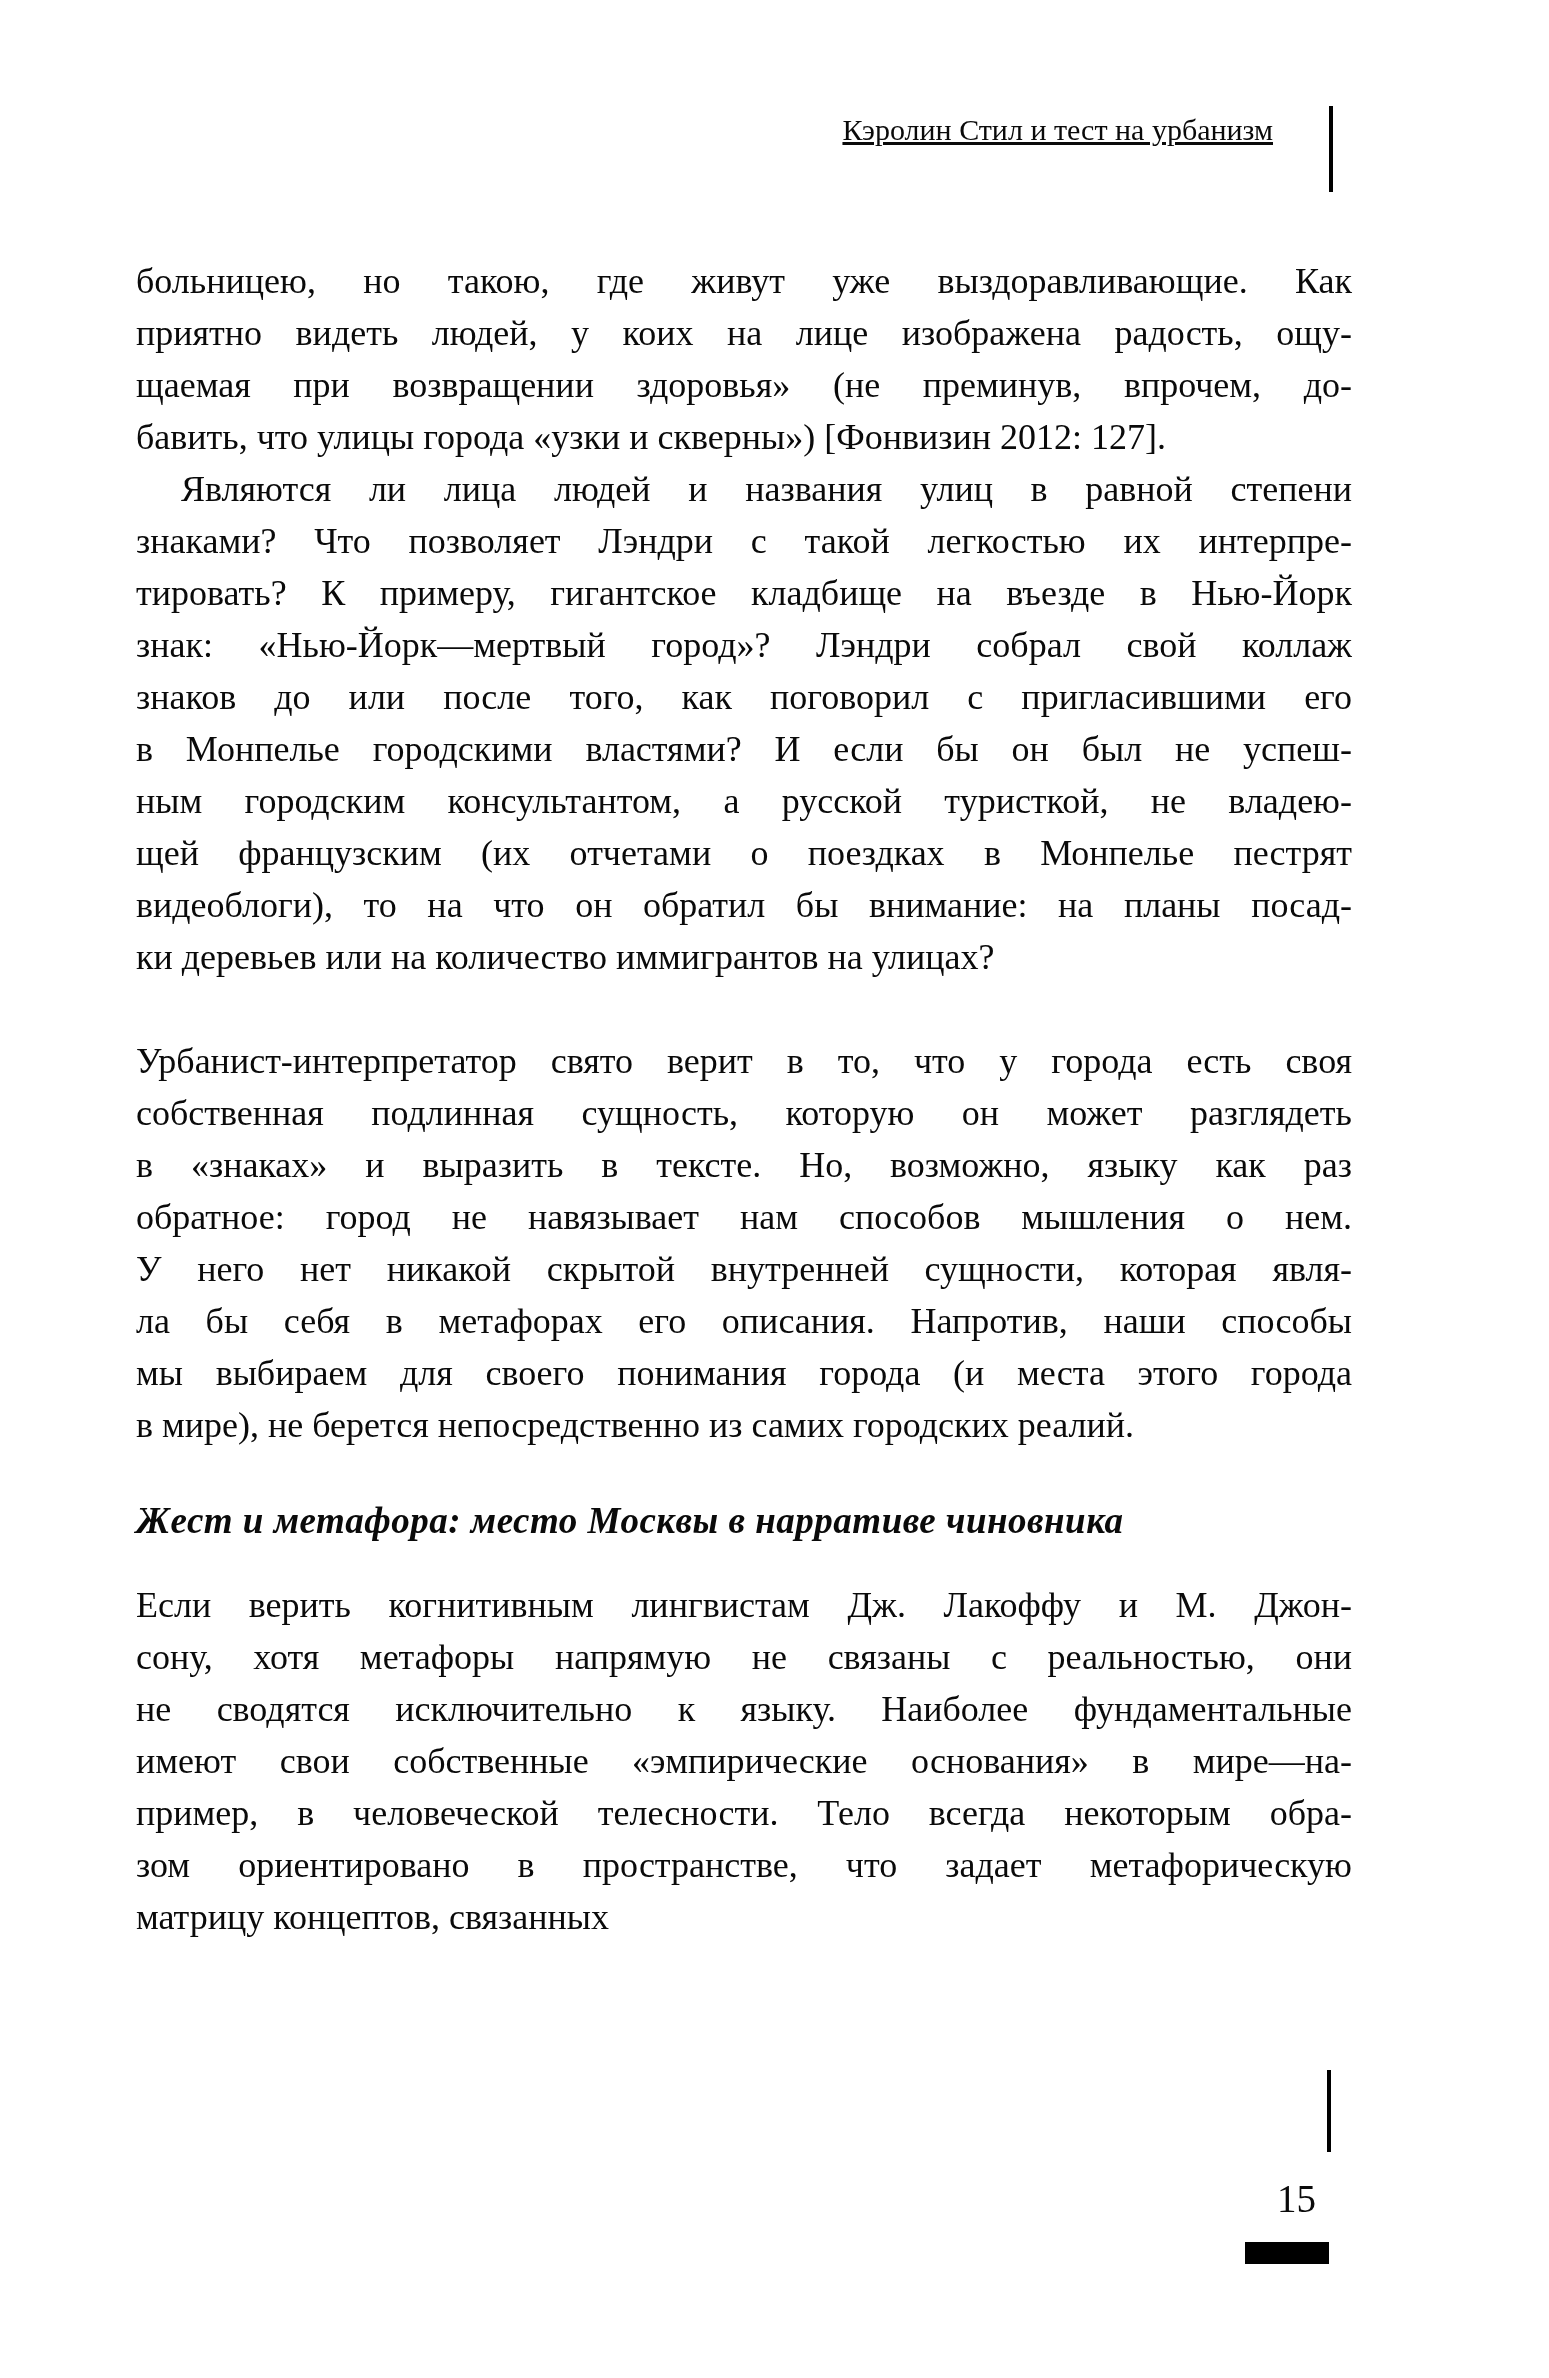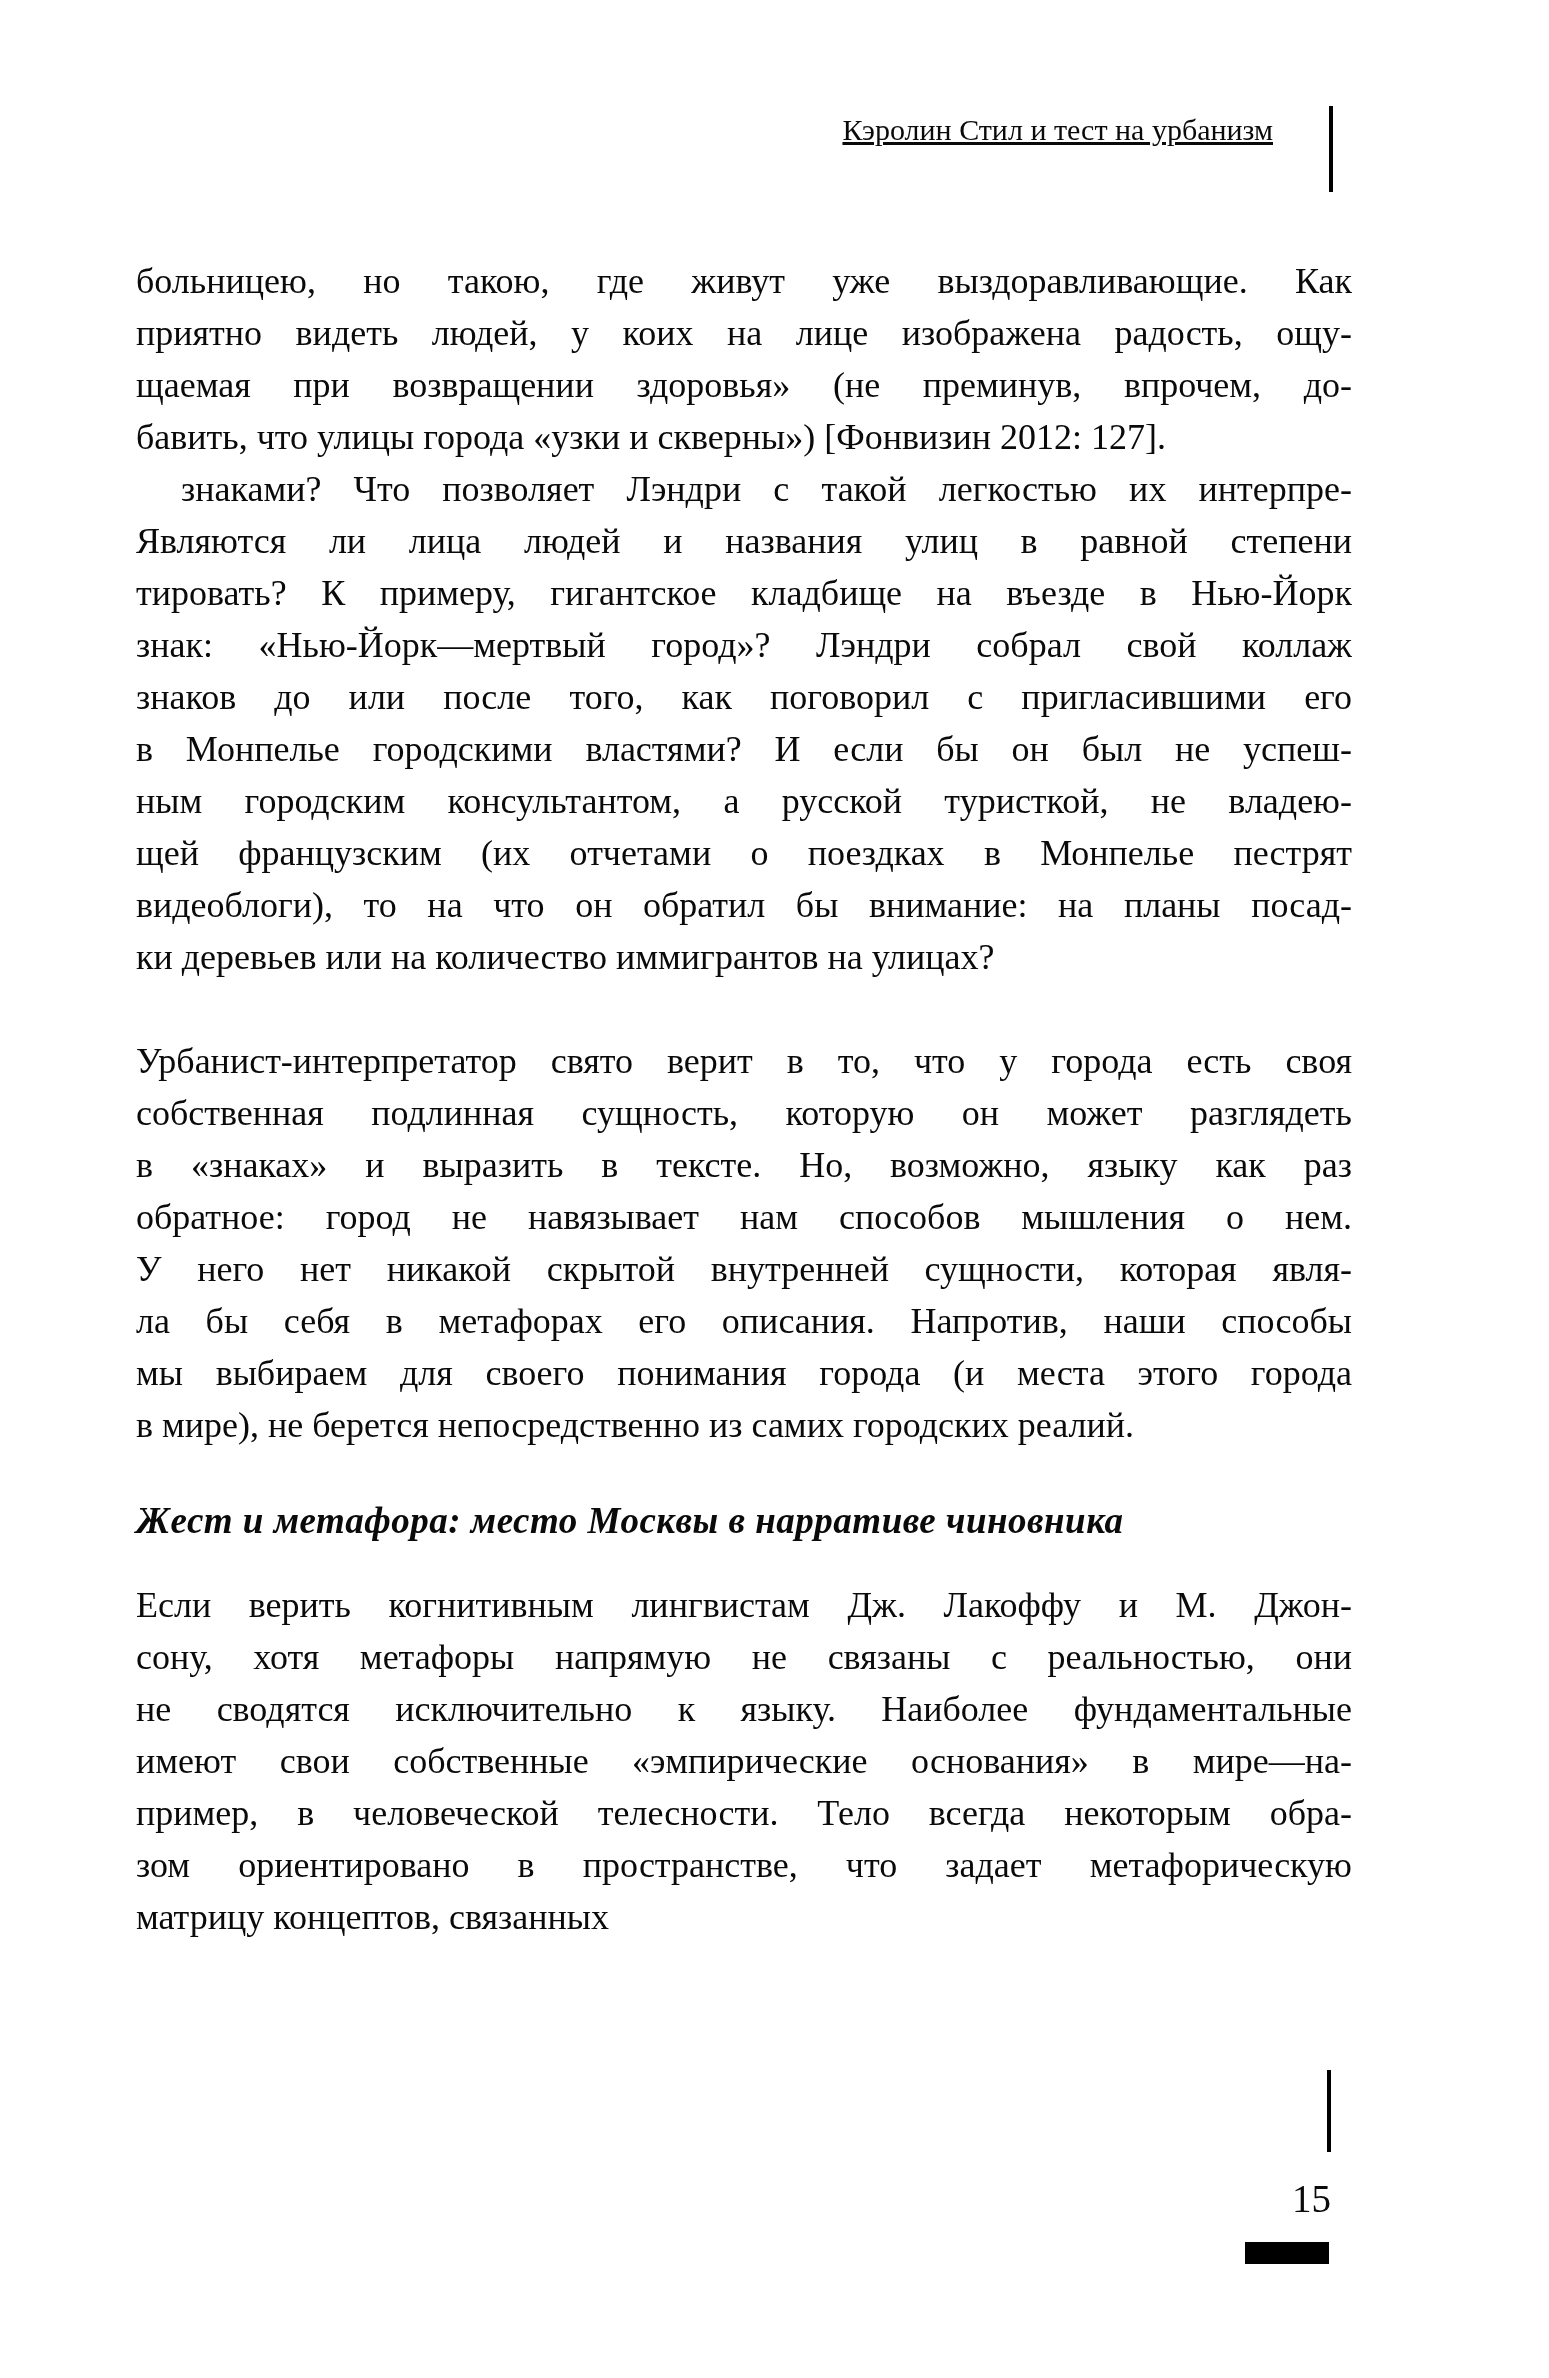--- a/index.html
+++ b/index.html
@@ -61,21 +61,21 @@
     line-height: 52px;
     font-style: italic;
     font-weight: bold;
     letter-spacing: 0.5px;
     text-align: left;
   }
   
   .folio {
     position: absolute;
     top: 2179px;
-    right: 219px;
+    right: 234px;
     font-size: 39px;
     line-height: 1;
   }
   .footer-block {
     position: absolute;
     left: 1245px;
     top: 2242px;
     width: 84px;
     height: 21.5px;
     background: #000000;
@@ -92,22 +92,22 @@
 
   <main class="text-column">
     <div class="para">
         <div class="line">больницею, но такою, где живут уже выздоравливающие. Как</div>
         <div class="line">приятно видеть людей, у коих на лице изображена радость, ощу-</div>
         <div class="line">щаемая при возвращении здоровья» (не преминув, впрочем, до-</div>
         <div class="line last">бавить, что улицы города «узки и скверны») [Фонвизин 2012: 127].</div>
       </div>
 
     <div class="para indent-first">
+        <div class="line">Являются ли лица людей и названия улиц в равной степени</div>
         <div class="line">знаками? Что позволяет Лэндри с такой легкостью их интерпре-</div>
-        <div class="line">Являются ли лица людей и названия улиц в равной степени</div>
         <div class="line">тировать? К примеру, гигантское кладбище на въезде в Нью-Йорк</div>
         <div class="line">знак: «Нью-Йорк—мертвый город»? Лэндри собрал свой коллаж</div>
         <div class="line">знаков до или после того, как поговорил с пригласившими его</div>
         <div class="line">в Монпелье городскими властями? И если бы он был не успеш-</div>
         <div class="line">ным городским консультантом, а русской туристкой, не владею-</div>
         <div class="line">щей французским (их отчетами о поездках в Монпелье пестрят</div>
         <div class="line">видеоблоги), то на что он обратил бы внимание: на планы посад-</div>
         <div class="line last">ки деревьев или на количество иммигрантов на улицах?</div>
       </div>
 

